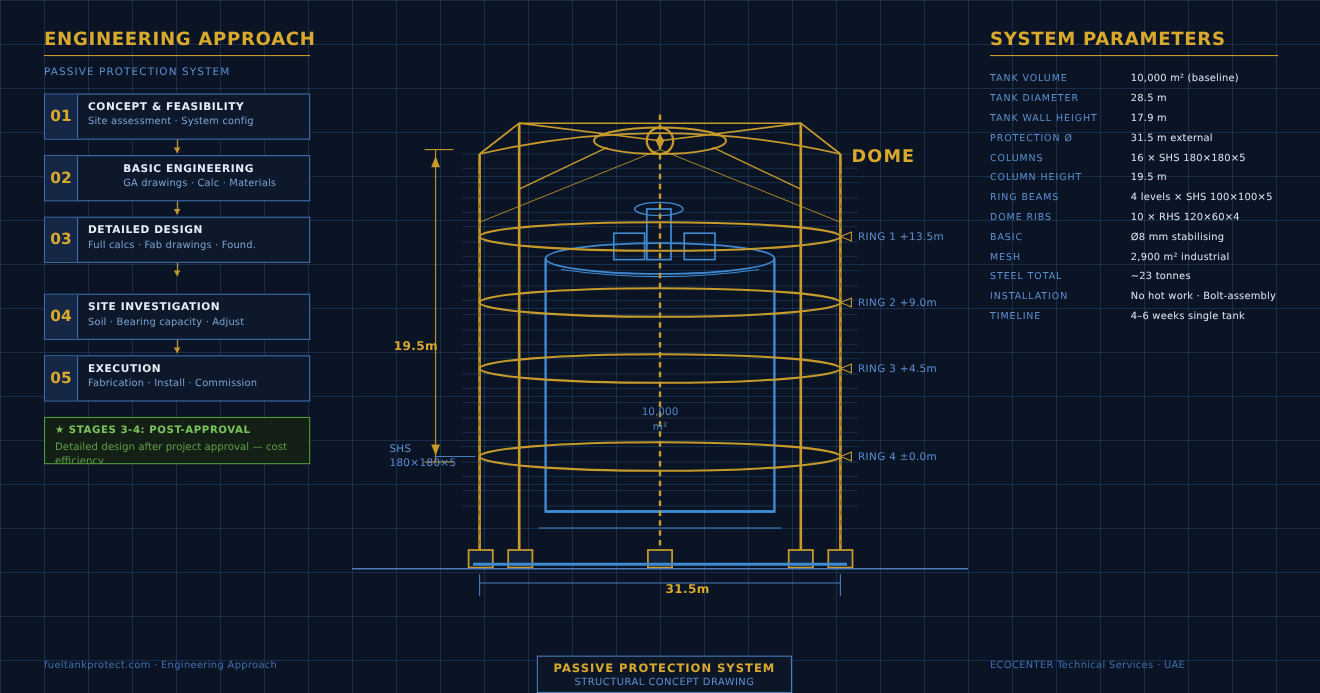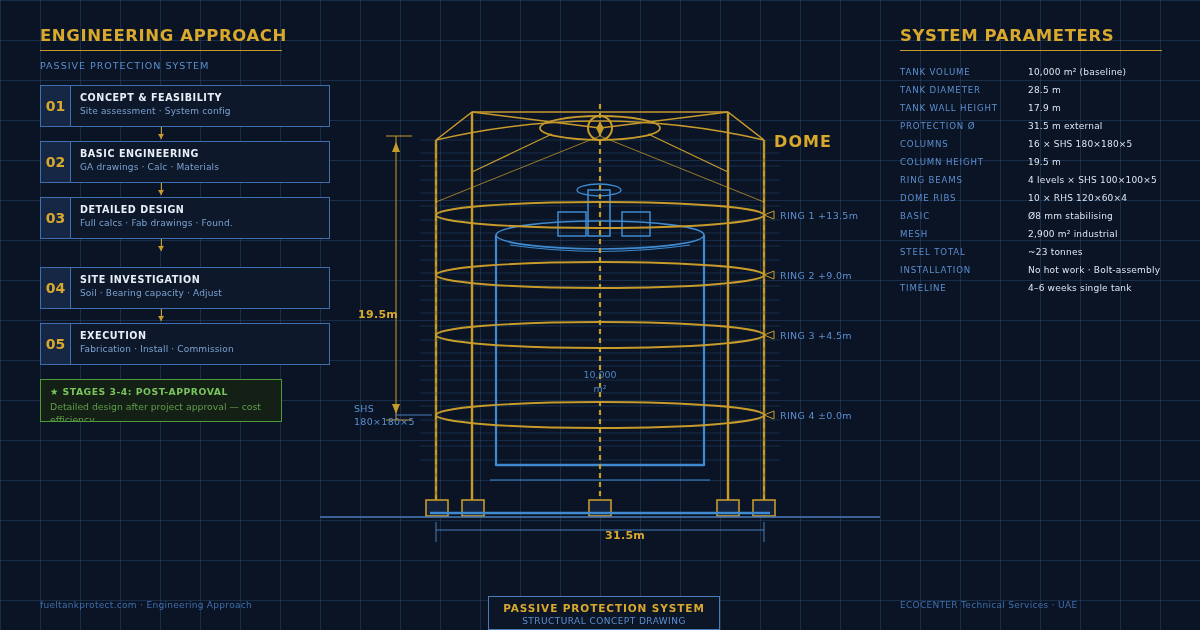--- a/index.html
+++ b/index.html
@@ -27,21 +27,21 @@
     color: #d9a92e; white-space: nowrap;
   }
   .panel-rule { height: 1px; background: #c79a2c; margin-top: 5px; width: 242px; }
   .panel-sub {
     margin-top: 9px; font-size: 9.5px; letter-spacing: 1.0px;
     color: #5c8fd0;
   }
 
   .stage {
     position: relative;
-    width: 290px; height: 42px;
+    width: 242px; height: 42px;
     border: 1px solid #3f6fae;
     background: #0d182b;
     display: flex; align-items: stretch;
     margin-top: 14px;
   }
   .stage-num {
     width: 30px; flex: 0 0 30px;
     background: #152744;
     border-right: 1px solid #3f6fae;
     display: flex; align-items: center; justify-content: center;
@@ -157,21 +157,21 @@
 
     <div id="stage-list">
         <div class="stage">
           <div class="stage-num">01</div>
           <div class="stage-body">
             <div class="stage-title">CONCEPT &amp; FEASIBILITY</div>
             <div class="stage-desc">Site assessment · System config</div>
           </div>
         </div>
         <div class="connector" style="position: relative; left: 121px; margin: 0px;"></div>
-        <div class="stage" style="margin-top: 2px;">
+        <div class="stage" style="margin-top: 2px; gap: 32px;">
           <div class="stage-num">02</div>
           <div class="stage-body">
             <div class="stage-title">BASIC ENGINEERING</div>
             <div class="stage-desc">GA drawings · Calc · Materials</div>
           </div>
         </div>
         <div class="connector" style="position: relative; left: 121px; margin: 0px;"></div>
         <div class="stage" style="margin-top: 2px;">
           <div class="stage-num">03</div>
           <div class="stage-body">

